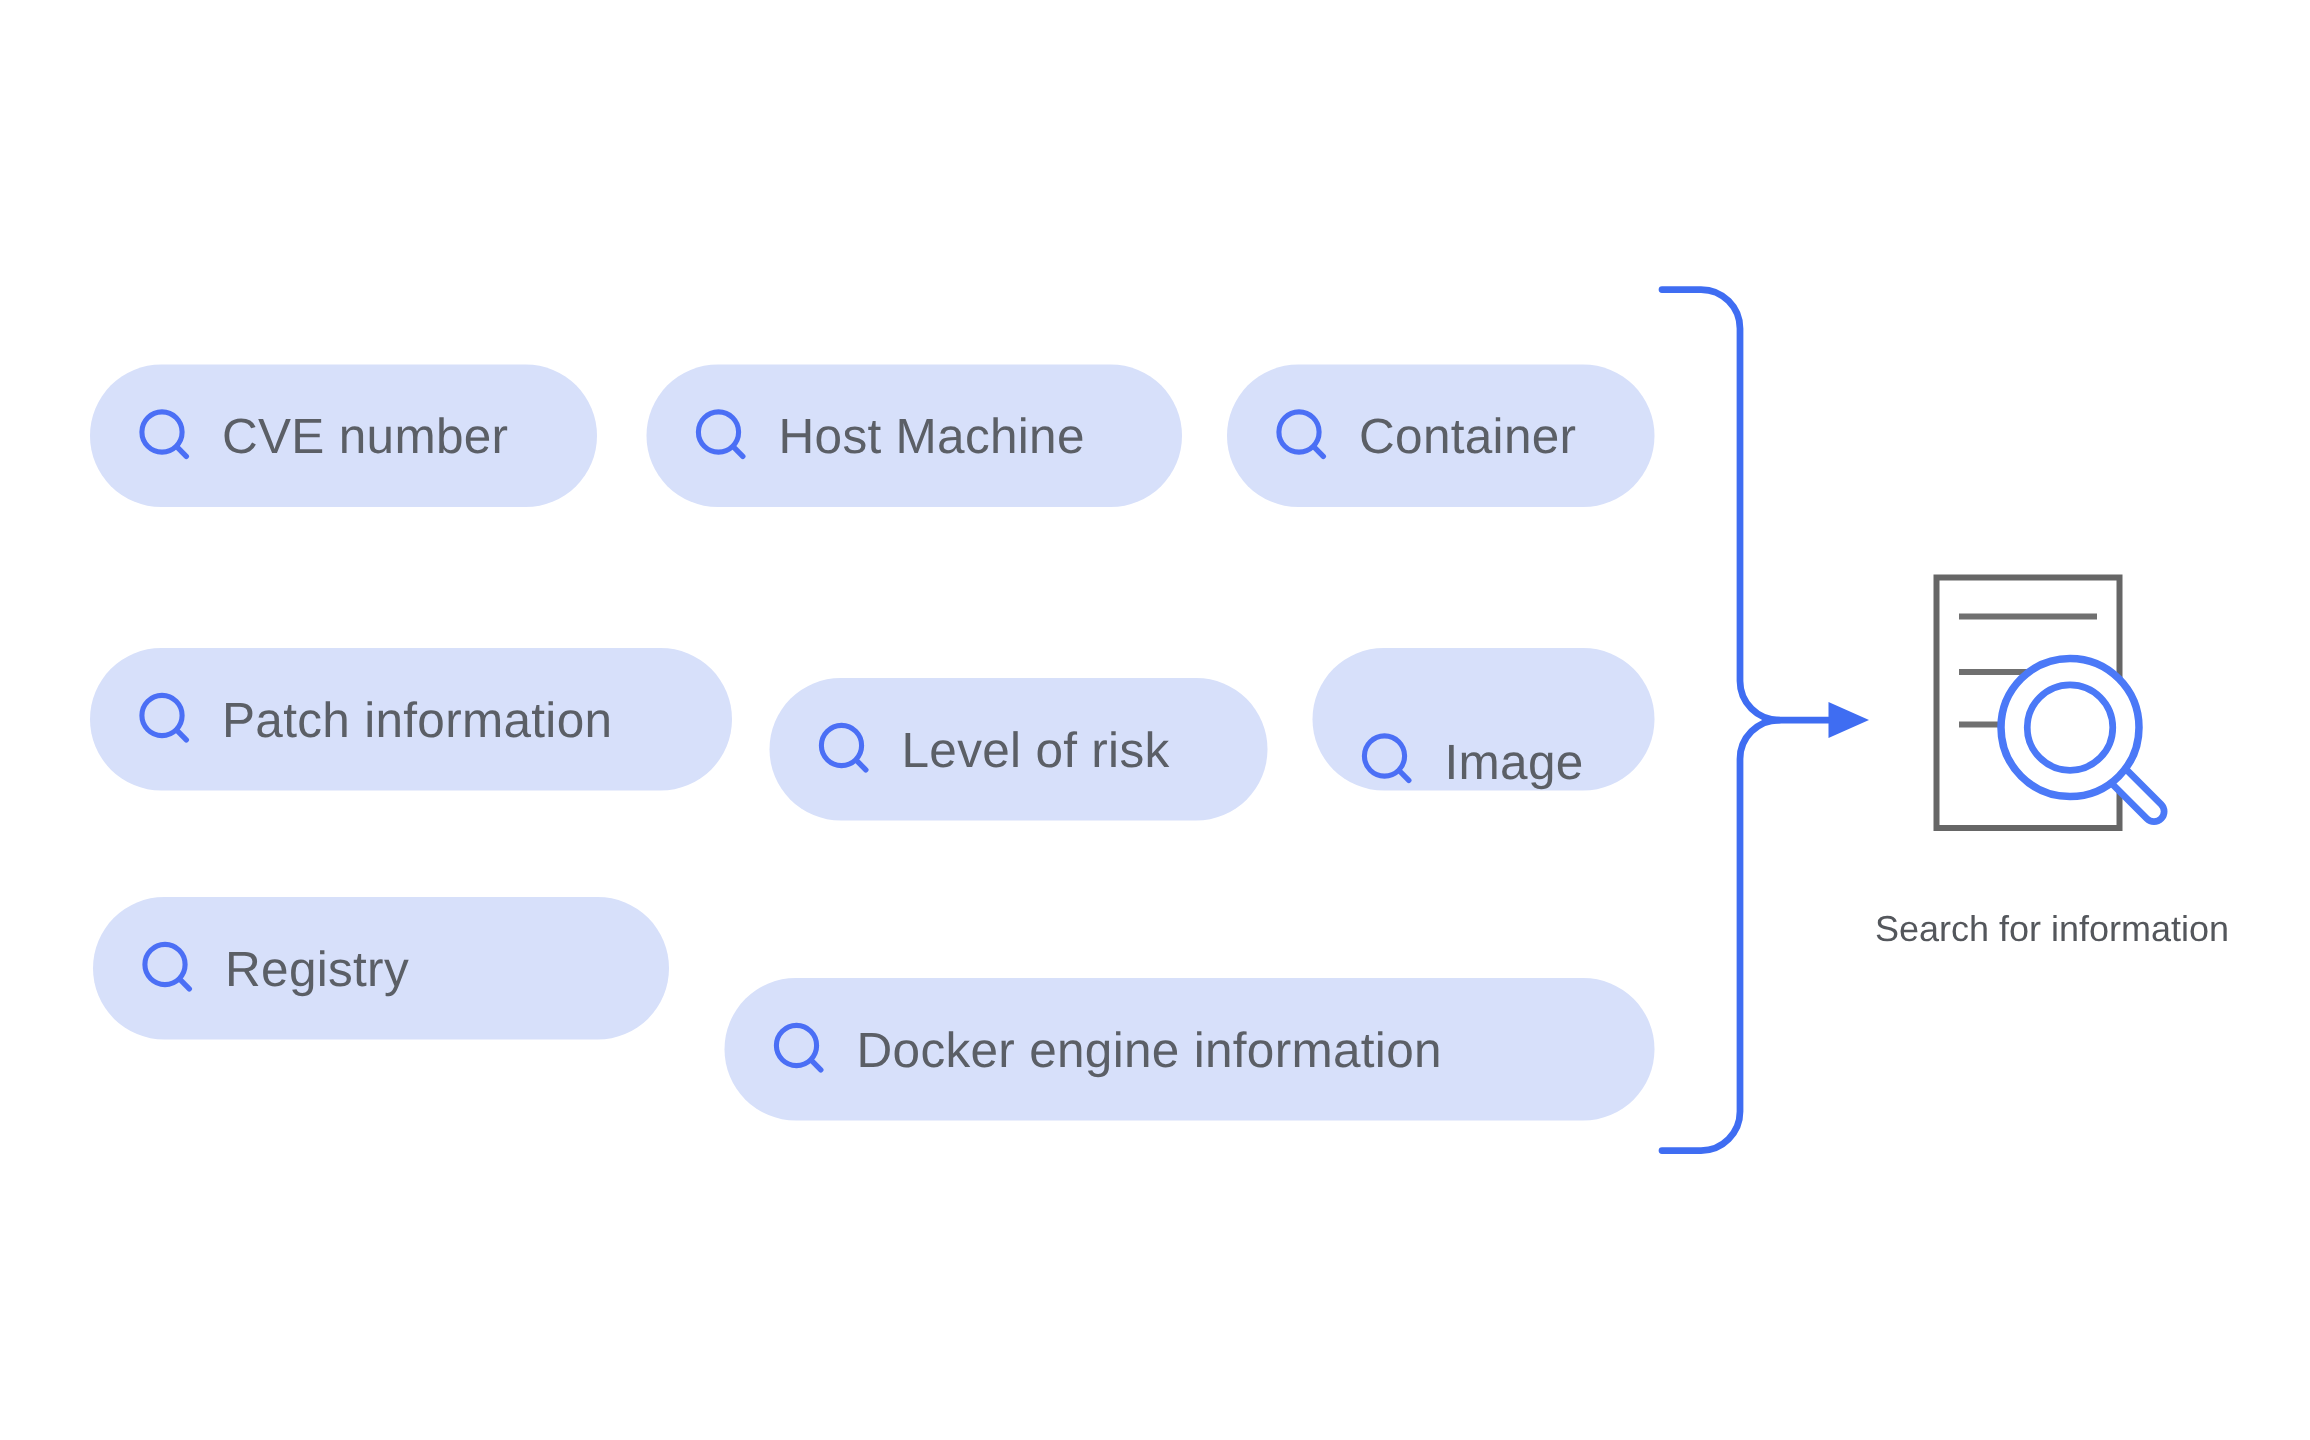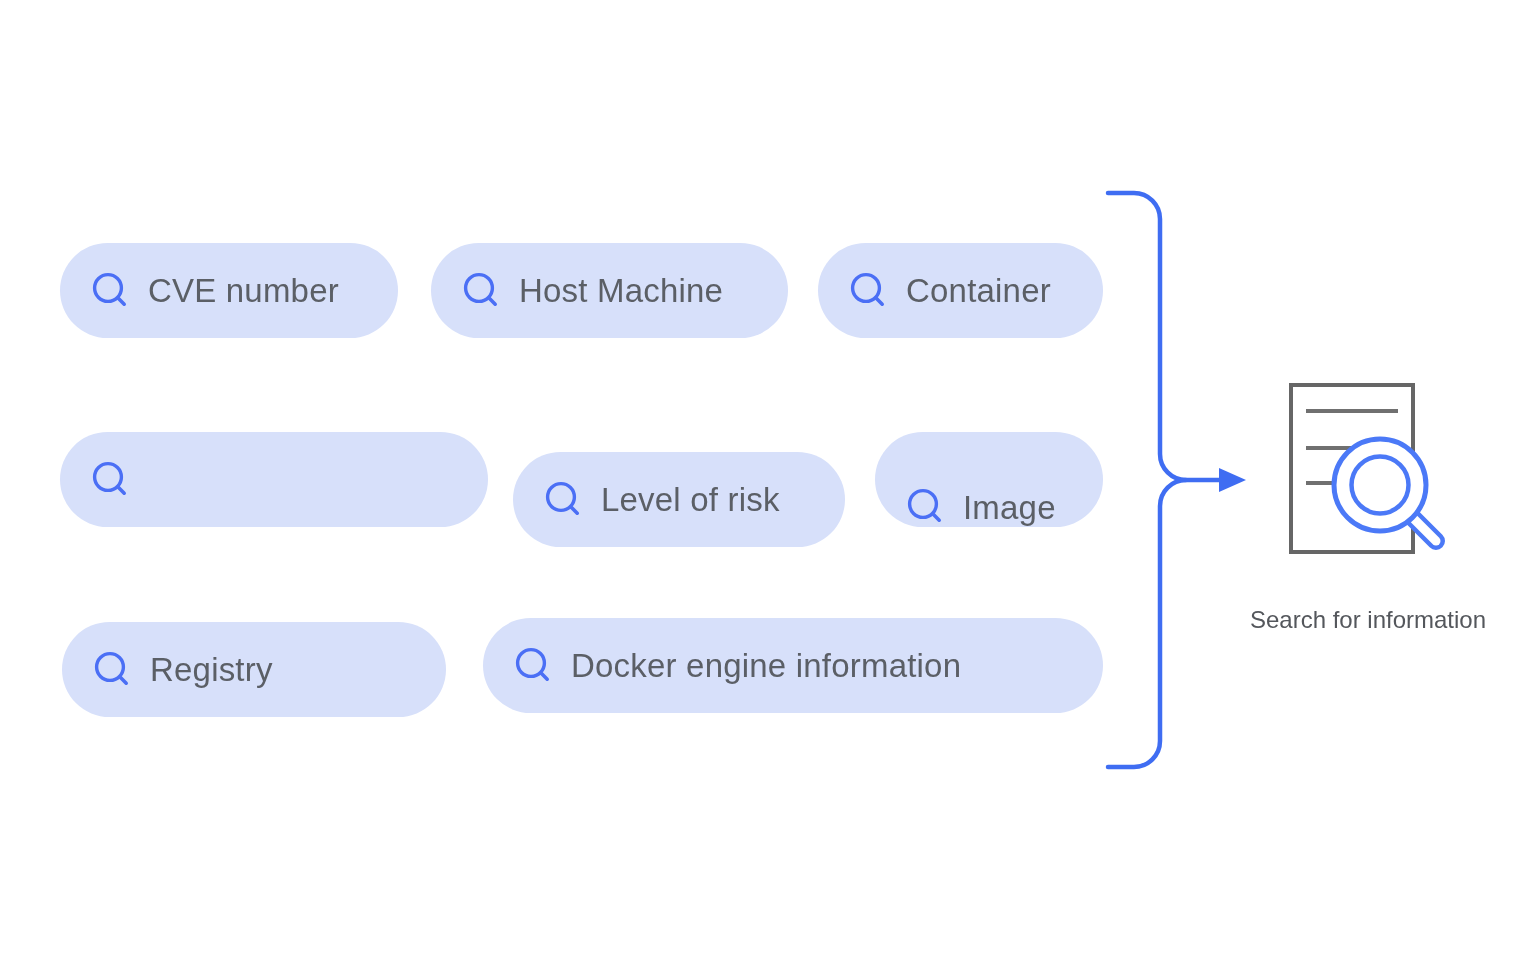--- a/index.html
+++ b/index.html
@@ -43,22 +43,22 @@
     letter-spacing: 0.2px;
     white-space: nowrap;
   }
   
   .chip-cve      { left: 60px;  top: 243px; width: 338px; }
   .chip-host     { left: 431px; top: 243px; width: 357px; }
   .chip-container{ left: 818px; top: 243px; width: 285px; }
   .chip-patch    { left: 60px;  top: 432px; width: 428px; }
   .chip-risk     { left: 513px; top: 432px; width: 332px; margin-top: 20px; }
   .chip-image    { left: 875px; top: 432px; width: 228px; align-items: flex-end; }
-  .chip-registry { left: 62px;  top: 622px; width: 384px; }
-  .chip-docker   { left: 483px; top: 618px; width: 620px; }
+  .chip-registry { left: 62px;  top: 598px; width: 384px; }
+  .chip-docker   { left: 483px; top: 652px; width: 620px; }
 
   .connector-svg {
     position: absolute;
     left: 1088px;
     top: 180px;
     width: 180px;
     height: 610px;
   }
   .docsearch-svg {
     position: absolute;
@@ -114,20 +114,21 @@
     <span class="chip-label">Host Machine</span>
   </div>
 
   <div class="chip chip-patch">
     <span class="chip-icon">
       <svg width="40" height="40" viewBox="0 0 40 40">
           <circle cx="18" cy="17" r="13.4" fill="none" stroke="#4B6FF5" stroke-width="3.4"></circle>
           <path d="M27.8 26.8 L34.2 33.2" fill="none" stroke="#4B6FF5" stroke-width="3.6" stroke-linecap="round"></path>
         </svg>
     </span>
+    <span class="chip-label">Patch information</span>
   </div>
 
   <div class="chip chip-risk">
     <span class="chip-icon">
       <svg width="40" height="40" viewBox="0 0 40 40">
           <circle cx="18" cy="17" r="13.4" fill="none" stroke="#4B6FF5" stroke-width="3.4"></circle>
           <path d="M27.8 26.8 L34.2 33.2" fill="none" stroke="#4B6FF5" stroke-width="3.6" stroke-linecap="round"></path>
         </svg>
     </span>
     <span class="chip-label">Level of risk</span>

